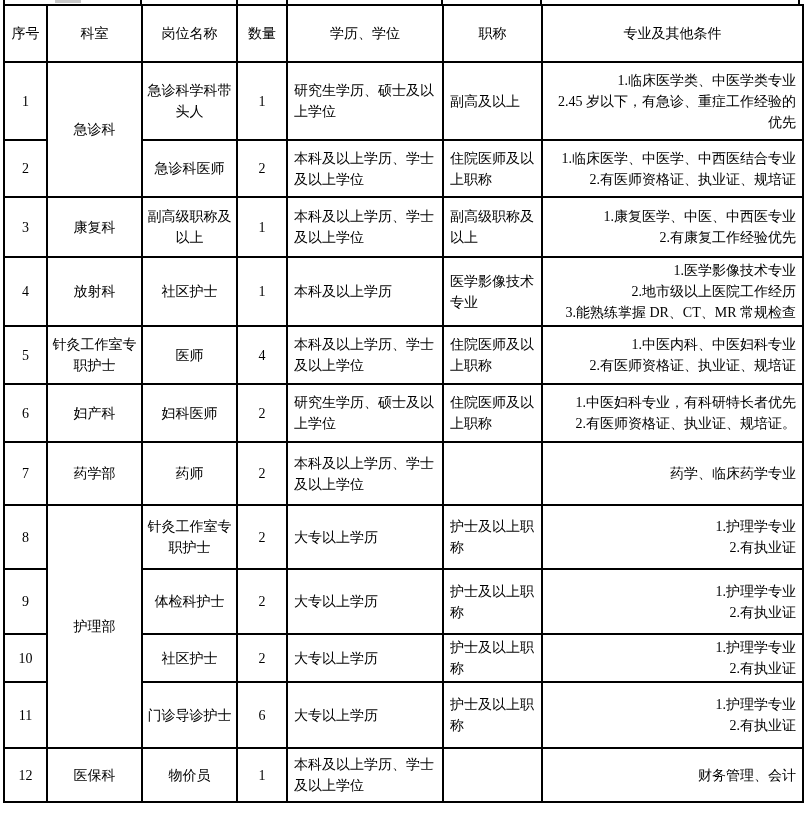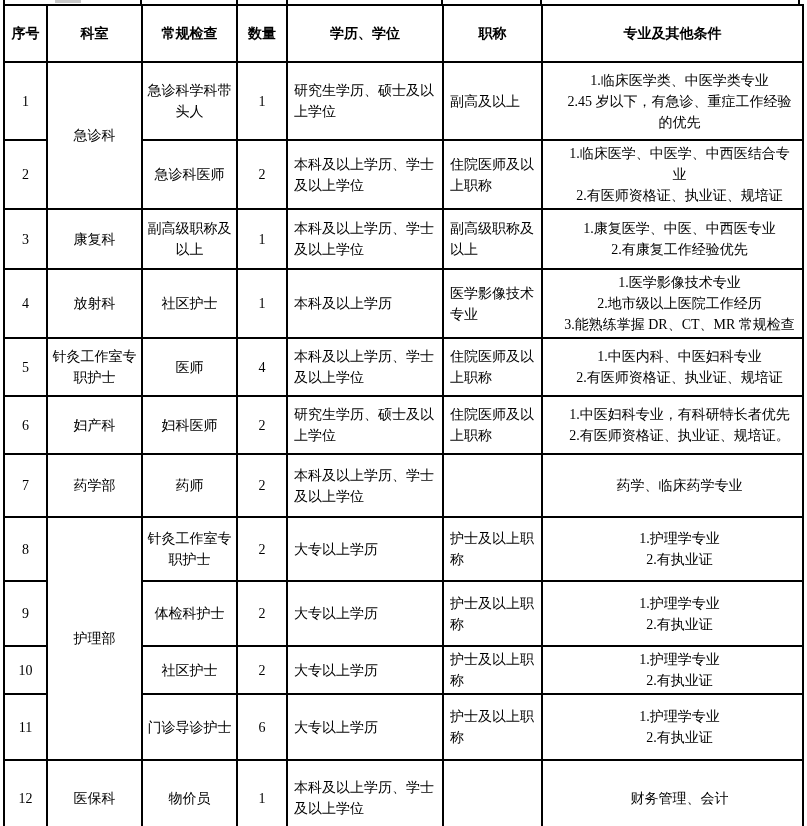--- a/index.html
+++ b/index.html
@@ -24,27 +24,27 @@
   table.recruit th,
   table.recruit td {
     border: 2px solid #000000;
     font-size: 14px;
     line-height: 21px;
     vertical-align: middle;
     overflow: hidden;
     word-break: break-all;
   }
   table.recruit th {
-    font-weight: bold;
+    font-weight: normal;
     text-align: center;
     padding: 2px 2px;
   }
   .c-center { text-align: center; padding: 2px 2px; }
   .c-left   { text-align: left;  padding: 2px 6px; }
-  .c-cond   { text-align: center;  padding: 2px 6px 2px 20px; white-space: pre-line; }
+  .c-cond   { text-align: right;  padding: 2px 6px 2px 8px; white-space: pre-line; }
   
   .stub {
     position: absolute;
     top: 0;
     width: 2px;
     height: 5px;
     background: #000000;
   }
   .smudge {
     position: absolute;
@@ -77,21 +77,21 @@
       <col style="width:50px">
       <col style="width:156px">
       <col style="width:99px">
       <col style="width:261px">
     </colgroup>
 
     <tbody>
         <tr style="height:57px">
       <th>序号</th>
       <th>科室</th>
-      <th>常规检查</th>
+      <th>岗位名称</th>
       <th>数量</th>
       <th>学历、学位</th>
       <th>职称</th>
       <th>专业及其他条件</th>
     </tr>
 
     <tr style="height:78px">
       <td class="c-center">1</td>
       <td class="c-center" rowspan="2">急诊科</td>
       <td class="c-center">急诊科学科带头人</td>
@@ -201,21 +201,21 @@
     <tr style="height:66px">
       <td class="c-center">11</td>
       <td class="c-center">门诊导诊护士</td>
       <td class="c-center">6</td>
       <td class="c-left">大专以上学历</td>
       <td class="c-left">护士及以上职称</td>
       <td class="c-cond">1.护理学专业
 2.有执业证</td>
     </tr>
 
-    <tr style="height:76px">
+    <tr style="height:54px">
       <td class="c-center">12</td>
       <td class="c-center">医保科</td>
       <td class="c-center">物价员</td>
       <td class="c-center">1</td>
       <td class="c-left">本科及以上学历、学士及以上学位</td>
       <td class="c-left"></td>
       <td class="c-cond">财务管理、会计</td>
     </tr>
   </tbody>
     </table>

